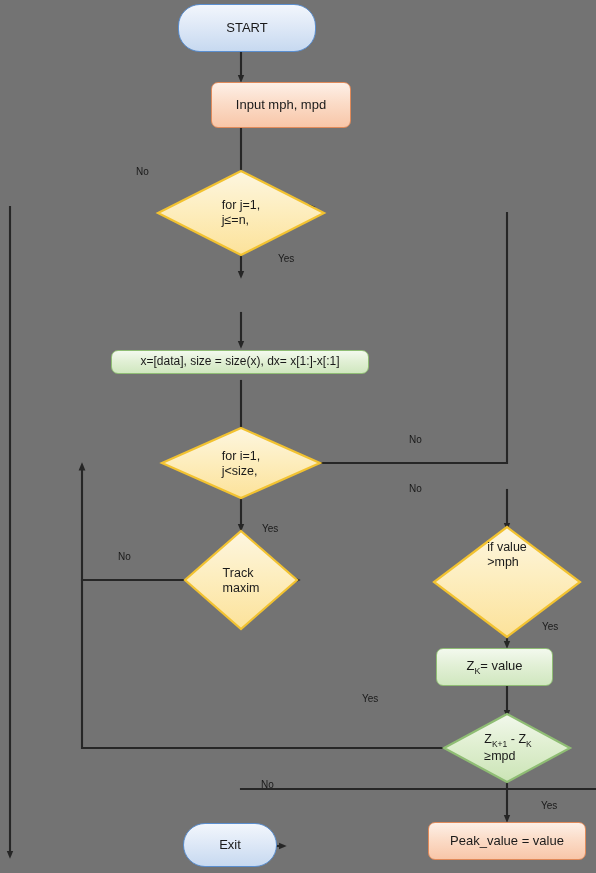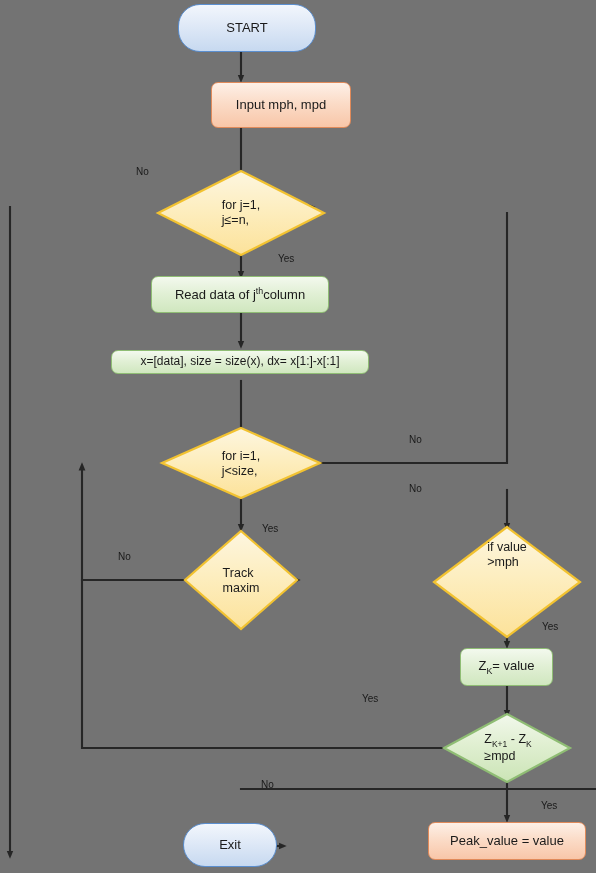--- a/index.html
+++ b/index.html
@@ -157,25 +157,20 @@
     <span>Input mph, mpd</span>
   </div>
 
   <div class="diamond-label" style="position:absolute; left:176px; top:186px; width:130px; height:54px;">
     <div>
       <div>for j=1,</div>
       <div>j≤=n,</div>
     </div>
   </div>
 
-  <div class="node process-green" style="left:151px; top:276px; width:178px; height:37px;">
-    <span>
-      <span>Read data of j</span><sup>th</sup><span>column</span>
-    </span>
-  </div>
 
   <div class="node process-green" style="left:111px; top:350px; width:258px; height:24px; font-size:12px;">
     <span>x=[data], size = size(x), dx= x[1:]-x[:1]</span>
   </div>
 
   <div class="diamond-label" style="position:absolute; left:186px; top:439px; width:110px; height:50px;">
     <div>
       <div>for i=1,</div>
       <div>j&lt;size,</div>
     </div>
@@ -188,21 +183,21 @@
     </div>
   </div>
 
   <div class="diamond-label" style="position:absolute; left:457px; top:530px; width:100px; height:50px;">
     <div>
       <div>if value</div>
       <div>&gt;mph</div>
     </div>
   </div>
 
-  <div class="node process-green" style="left:460px; top:648px; width:93px; height:38px;">
+  <div class="node process-green" style="left:436px; top:648px; width:117px; height:38px;">
     <span>
       <span>Z</span><sub>K</sub><span>= value</span>
     </span>
   </div>
 
   <div class="diamond-label" style="position:absolute; left:462px; top:724px; width:92px; height:48px;">
     <div>
       <div><span>Z</span><sub>K+1</sub><span> - Z</span><sub>K</sub></div>
       <div>≥mpd</div>
     </div>

